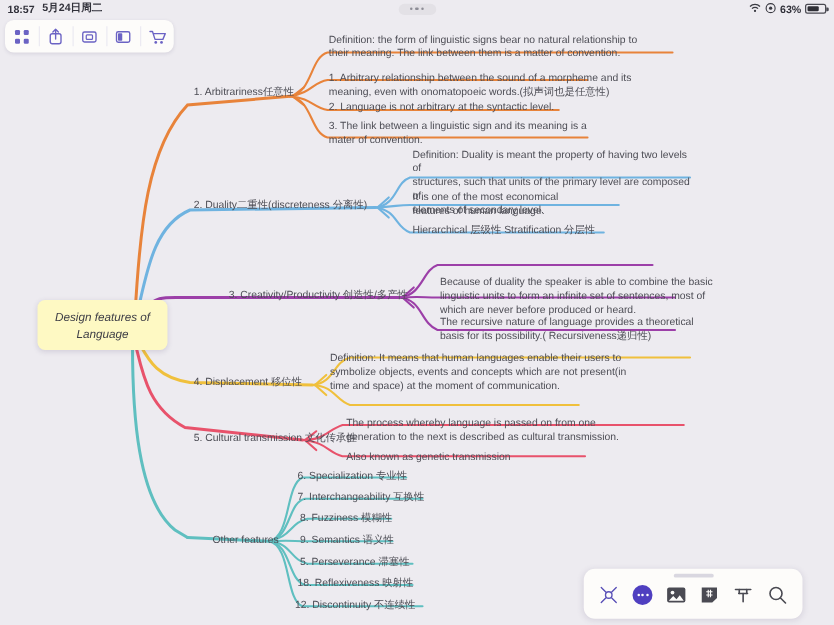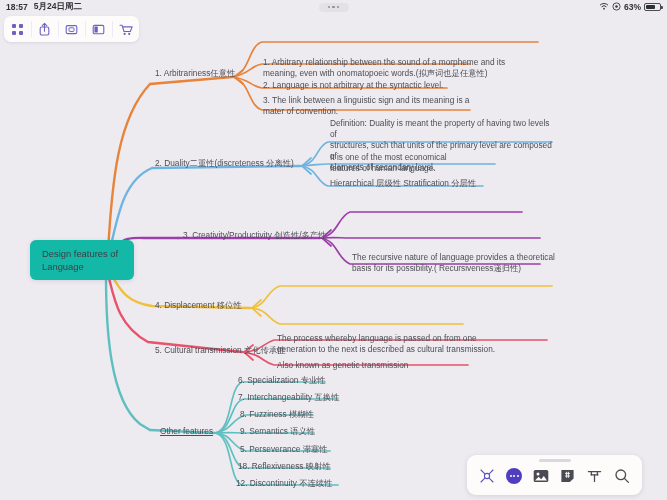--- a/index.html
+++ b/index.html
@@ -58,24 +58,25 @@
   #canvas { position: absolute; inset: 0; z-index: 10; }
   .node {
     position: absolute;
     font-size: 8.3px;
     line-height: 1.34;
     color: #4d4d55;
     white-space: pre-line;
     z-index: 20;
   }
   .node.root {
-    background: #14b8a6; border-radius: 6px;
-    padding: 7px 12px; 
+    background: #fef9c3; border-radius: 6px;
+    padding: 7px 12px; text-align: center;
     font-size: 9.4px; color: #3e3e46; line-height: 1.4;
     box-shadow: 0 1px 4px rgba(80,70,110,.16);
+    font-style: italic;
   }
 
   
   .toolbar-bottom {
     position: absolute; bottom: 5px; right: 6px;
     width: 175px; height: 40px; background: #fdfcfa; border-radius: 9px;
     box-shadow: 0 1px 5px rgba(80,70,110,.16);
     display: flex; align-items: flex-end; justify-content: space-around;
     padding: 0 7px 9px 7px; z-index: 35;
   }
@@ -216,46 +217,54 @@
         <path d="M215 433 C233 435 230 464 244 468 L330 468" stroke-width="1.7"></path>
         <path d="M215 433 C233 436 228 480 242 485 L338 485" stroke-width="1.7"></path>
       </g>
     </g>
   </svg>
 
   <div class="node root" style="left:30px; top:240px; width:104px;">Design features of
 Language</div>
 
   <div class="node" style="left:155px; top:68px;">1. Arbitrariness任意性</div>
+  <div class="node" style="left:263px; top:26px; width:280px;">Definition: the form of linguistic signs bear no natural relationship to
+their meaning. The link between them is a matter of convention.</div>
   <div class="node" style="left:263px; top:57px; width:280px;">1. Arbitrary relationship between the sound of a morpheme and its
 meaning, even with onomatopoeic words.(拟声词也是任意性)</div>
   <div class="node" style="left:263px; top:80px; width:280px;">2. Language is not arbitrary at the syntactic level.</div>
   <div class="node" style="left:263px; top:95px; width:280px;">3. The link between a linguistic sign and its meaning is a
 mater of convention.</div>
 
   <div class="node" style="left:155px; top:158px;">2. Duality二重性(discreteness 分离性)</div>
   <div class="node" style="left:330px; top:118px; width:225px;">Definition: Duality is meant the property of having two levels of
 structures, such that units of the primary level are composed of
 elements of secondary level.</div>
   <div class="node" style="left:330px; top:152px; width:225px;">It is one of the most economical
 features of human language.</div>
   <div class="node" style="left:330px; top:178px; width:225px;">Hierarchical 层级性 Stratification 分层性</div>
 
   <div class="node" style="left:183px; top:230px;">3. Creativity/Productivity 创造性/多产性</div>
+  <div class="node" style="left:352px; top:220px; width:225px;">Because of duality the speaker is able to combine the basic
+linguistic units to form an infinite set of sentences, most of
+which are never before produced or heard.</div>
   <div class="node" style="left:352px; top:252px; width:225px;">The recursive nature of language provides a theoretical
 basis for its possibility.( Recursiveness递归性)</div>
 
   <div class="node" style="left:155px; top:300px;">4. Displacement 移位性</div>
+  <div class="node" style="left:264px; top:281px; width:290px;">Definition: It means that human languages enable their users to
+symbolize objects, events and concepts which are not present(in
+time and space) at the moment of communication.</div>
 
   <div class="node" style="left:155px; top:345px;">5. Cultural transmission 文化传承性</div>
   <div class="node" style="left:277px; top:333px; width:272px;">The process whereby language is passed on from one
 generation to the next is described as cultural transmission.</div>
   <div class="node" style="left:277px; top:360px; width:272px;">Also known as genetic transmission</div>
 
-  <div class="node" style="left:160px; top:426px;text-decoration:underline;">Other features</div>
+  <div class="node" style="left:170px; top:426px;">Other features</div>
   <div class="node" style="left:238px; top:375px;">6. Specialization  专业性</div>
   <div class="node" style="left:238px; top:392px;">7. Interchangeability 互换性</div>
   <div class="node" style="left:240px; top:409px;">8. Fuzziness 模糊性</div>
   <div class="node" style="left:240px; top:426px;">9. Semantics 语义性</div>
   <div class="node" style="left:240px; top:444px;">5. Perseverance 滞塞性</div>
   <div class="node" style="left:238px; top:461px;">18. Reflexiveness 映射性</div>
   <div class="node" style="left:236px; top:478px;">12. Discontinuity 不连续性</div>
 
   <div class="toolbar-bottom">
     <div class="grabber"></div>

